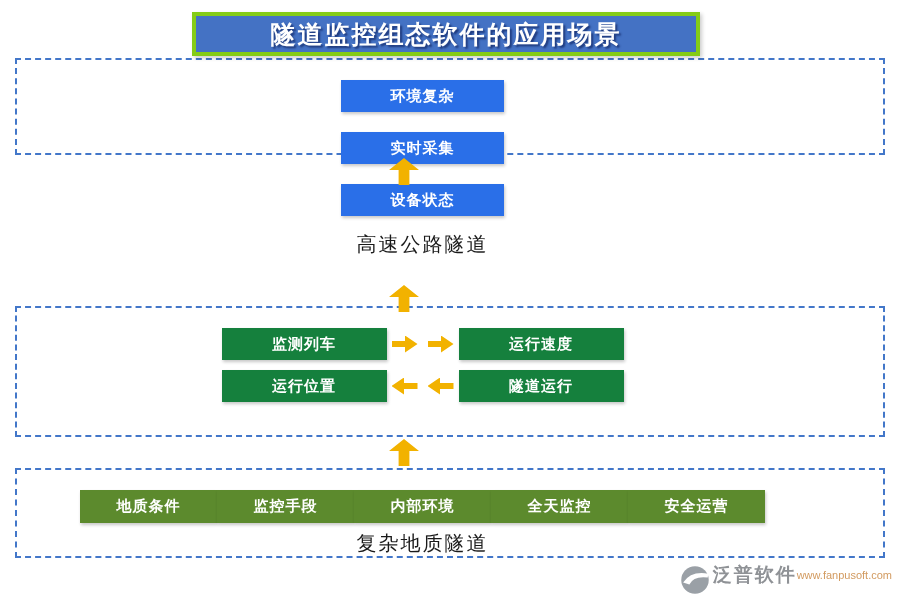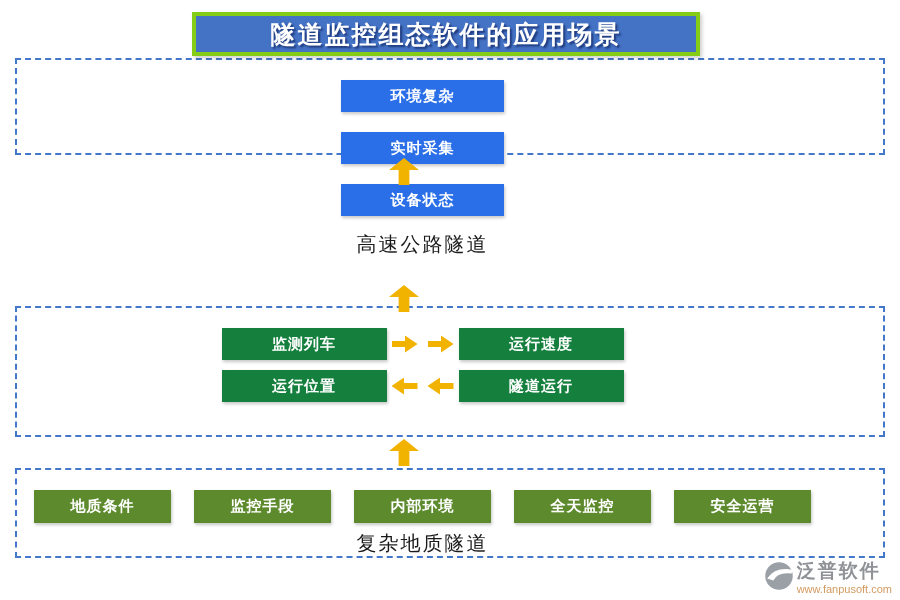--- a/index.html
+++ b/index.html
@@ -19,21 +19,21 @@
   #box-geology { top: 468px; height: 90px;  padding-top: 20px; }
 
   .btn-row { display: flex; align-items: center; justify-content: center; }
   .btn { height: 32px; display: flex; align-items: center; justify-content: center; color: #ffffff; font-weight: bold; font-size: 15px; letter-spacing: 1px; box-shadow: 1px 2px 3px rgba(0,0,0,0.22); }
   .btn.blue   { width: 163px; background: #2A6FE8; }
   .btn.green  { width: 137px; height: 33px; background: #0AA74F; }
   .btn.cyan   { width: 165px; background: #15803d; }
   .btn.olive  { width: 137px; height: 33px; background: #5C8A2D; }
 
   .row-gap20 { gap: 20px; flex-direction: column; }
-  .row-gap23 { gap: 23px; }
+  .row-gap23 { }
   .row2 { margin-top: 10px; }
 
   .section-label { font-family: "Liberation Serif", "DejaVu Serif", serif; color: #1a1a1a; font-size: 20px; letter-spacing: 2px; }
   #box-highway .section-label { margin-top: 15px; }
   #box-metro   .section-label { margin-top: 12px; }
   #box-railway .section-label { margin-top: 9px; }
   #box-geology .section-label { margin-top: 7px; }
 
   
   .h-arrow { width: 26px; height: 17px; background: #F2B200; margin: 0 5px; flex: none; }
@@ -43,21 +43,21 @@
 
   
   .up-arrow { position: absolute; left: 389px; width: 30px; height: 27px; background: #F2B200; clip-path: polygon(50% 0, 100% 44%, 68% 44%, 68% 100%, 32% 100%, 32% 44%, 0 44%); z-index: 4; }
   #up-arrow-1 { top: 158px; }
   #up-arrow-2 { top: 285px; }
   #up-arrow-3 { top: 439px; }
 
   
   .logo { position: absolute; right: 8px; bottom: 5px; display: flex; align-items: flex-start; gap: 3px; z-index: 6; }
   .logo-icon { width: 30px; height: 30px; margin-top: 2px; }
-  .logo-text { display: flex; flex-direction: column; align-items: flex-start; }
+  .logo-text { display: flex; align-items: center; }
   .logo-name { color: #8f9296; font-weight: bold; font-size: 19px; letter-spacing: 2px; line-height: 24px; }
   .logo-url { color: #D29A5F; font-size: 11px; line-height: 12px; }
 </style>
 </head>
 <body>
 
 <div class="stage">
 
   <div class="banner">
     <div class="banner-inner">

